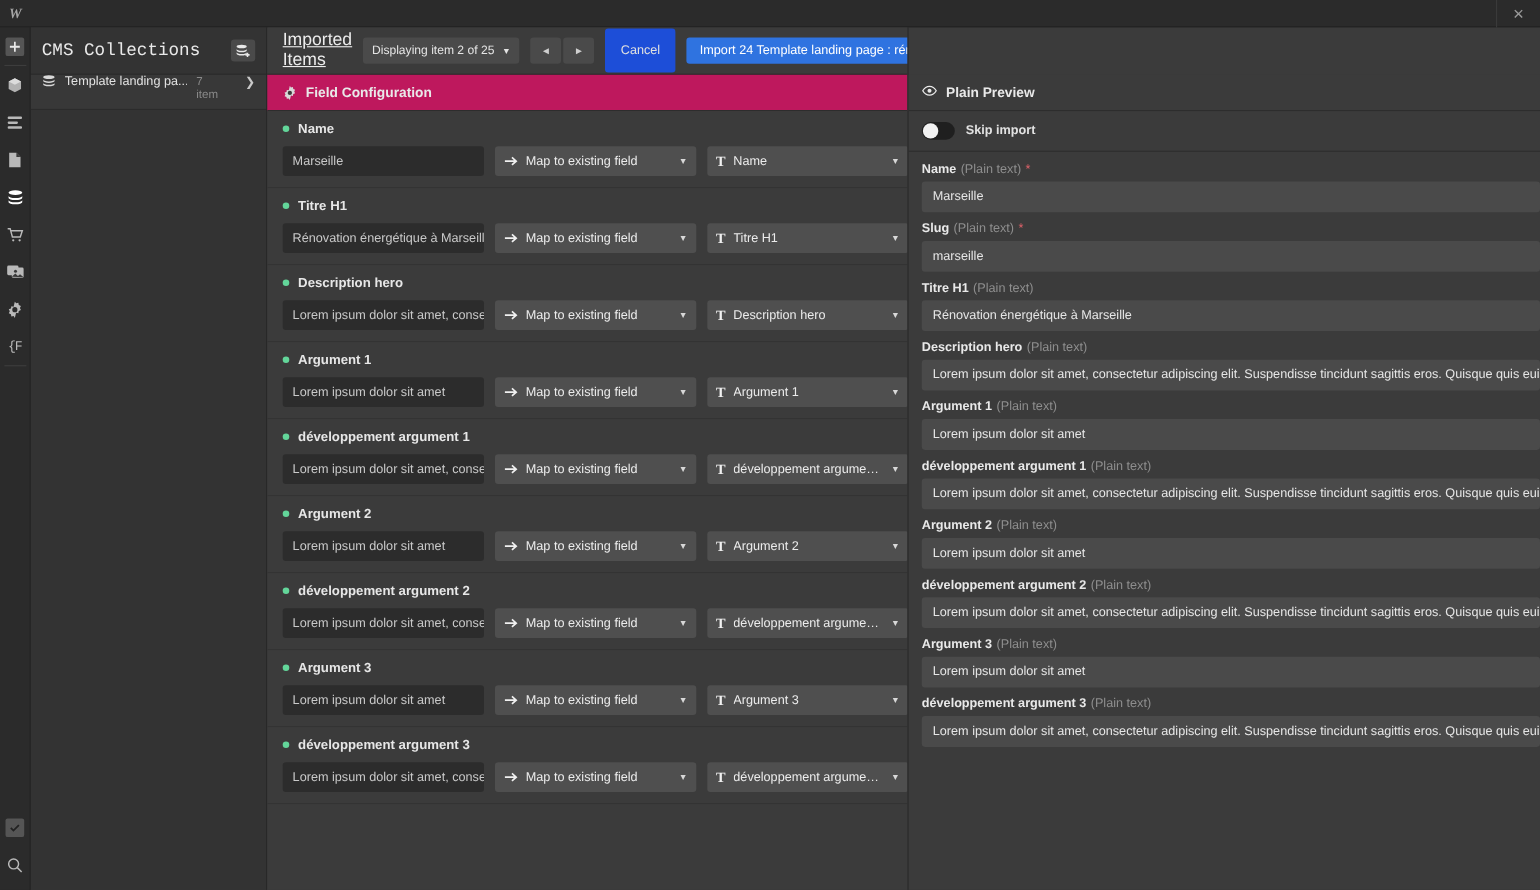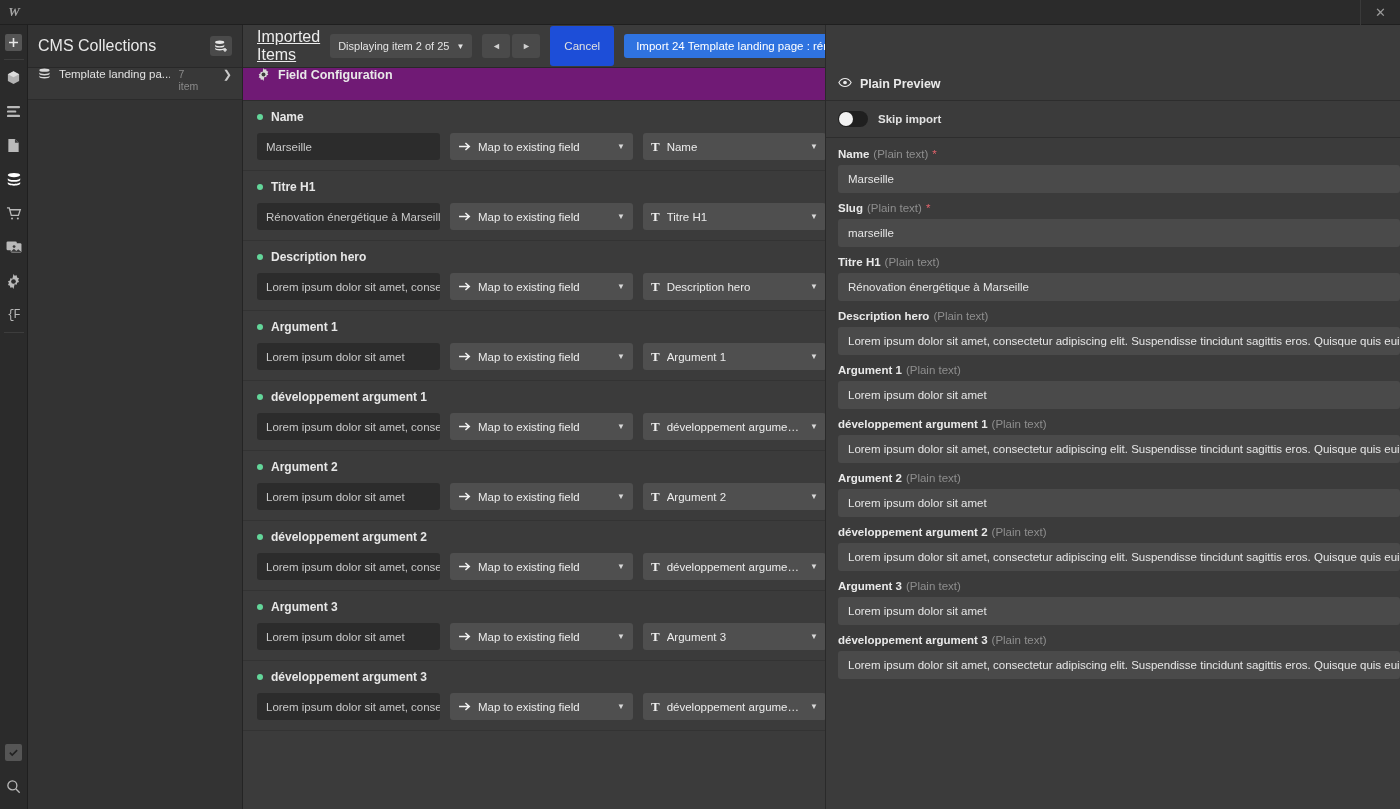--- a/index.html
+++ b/index.html
@@ -53,21 +53,21 @@
 
   
   .collections {
     width: 215px; flex: 0 0 215px; background: #333333; border-right: 1px solid #242424;
     display: flex; flex-direction: column;
   }
   .col-head {
     height: 43px; flex: 0 0 43px; display: flex; align-items: center; padding: 0 10px;
     border-bottom: 1px solid #282828; background: #333333;
   }
-  .col-head .title { font-size: 16px; color: #e9e9e9; flex: 1 1 auto; }
+  .col-head .title { font-size: 16px; color: #e9e9e9; flex: 1 1 auto; font-family: Liberation Mono, monospace; }
   .addcol {
     width: 22px; height: 20px; background: #4a4a4a; border-radius: 3px;
     display: flex; align-items: center; justify-content: center; color: #e8e8e8;
   }
   .col-item {
     height: 32px; display: flex; align-items: flex-start; gap: 8px; padding: 0 10px;
     border-bottom: 1px solid #2b2b2b; background: #383838;
   }
   .col-item .cname { font-size: 11.5px; color: #e2e2e2; flex: 0 1 auto; white-space: nowrap; overflow: hidden; }
   .col-item .ccount { font-size: 10.5px; color: #8a8a8a; margin-left: auto; }
@@ -94,22 +94,22 @@
   .cancel-btn {
     height: 40px; background: #1d4ed8; border-radius: 3px; padding: 0 14px;
     display: flex; align-items: center; font-size: 11.5px; color: #e0e0e0;
   }
   .import-btn {
     height: 24px; background: #2f73e0; border-radius: 3px; padding: 0 12px;
     display: flex; align-items: center; font-size: 11.5px; color: #ffffff; white-space: nowrap;
   }
 
   .subhead {
-    height: 33px; flex: 0 0 33px; display: flex; gap: 8px; padding: 0 14px;
-    background: #701a75; border-bottom: 1px solid #2d2d2d; font-size: 12.5px;
+    height: 33px; flex: 0 0 33px; display: flex; align-items: center; gap: 8px; padding: 0 14px;
+    background: #be185d; border-bottom: 1px solid #2d2d2d; font-size: 12.5px;
     font-weight: bold; color: #e9e9e9;
   }
   .subhead .hicon { color: #d9d9d9; display: flex; }
 
   .fieldlist { flex: 1 1 auto; overflow: hidden; background: #3b3b3b; }
   .frow { border-bottom: 1px solid #333333; padding: 9px 14px 10px 14px; }
   .frow-label { display: flex; align-items: center; gap: 8px; margin-bottom: 9px; }
   .dot { width: 6px; height: 6px; border-radius: 50%; background: #63d69a; flex: 0 0 6px; }
   .frow-label .txt { font-size: 12px; font-weight: bold; color: #e7e7e7; }
   .frow-ctrls { display: flex; gap: 10px; align-items: center; }

